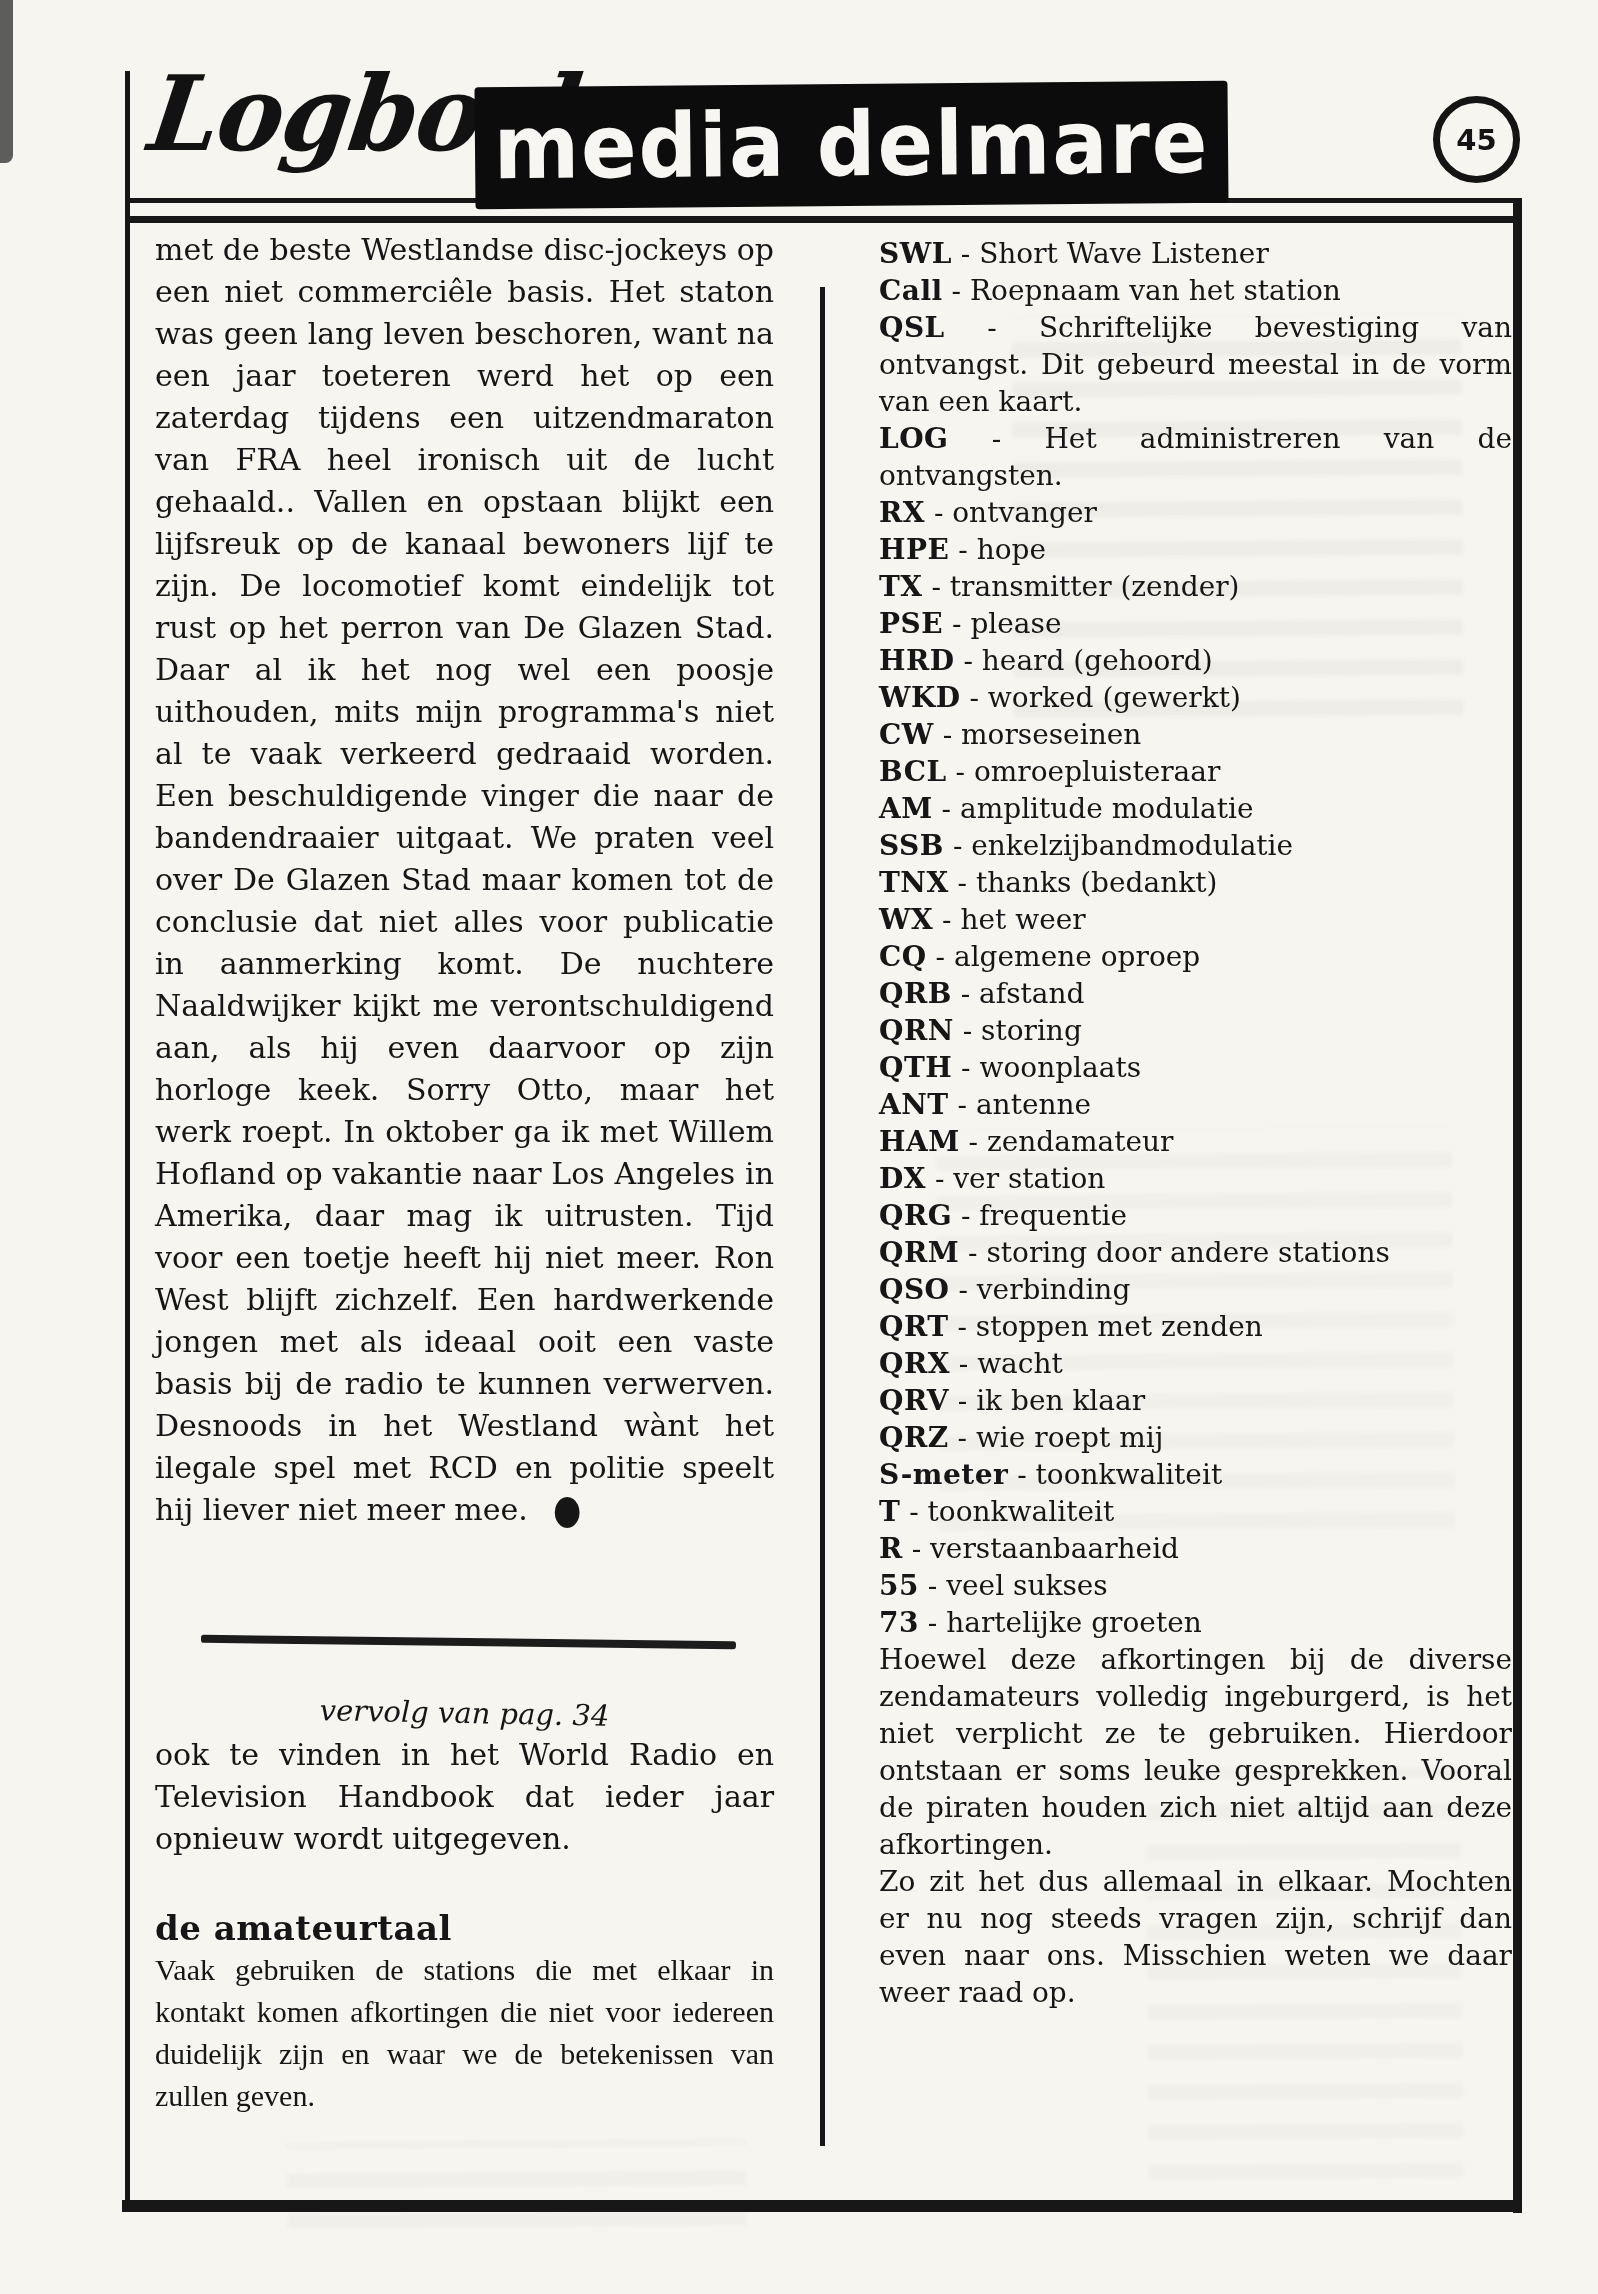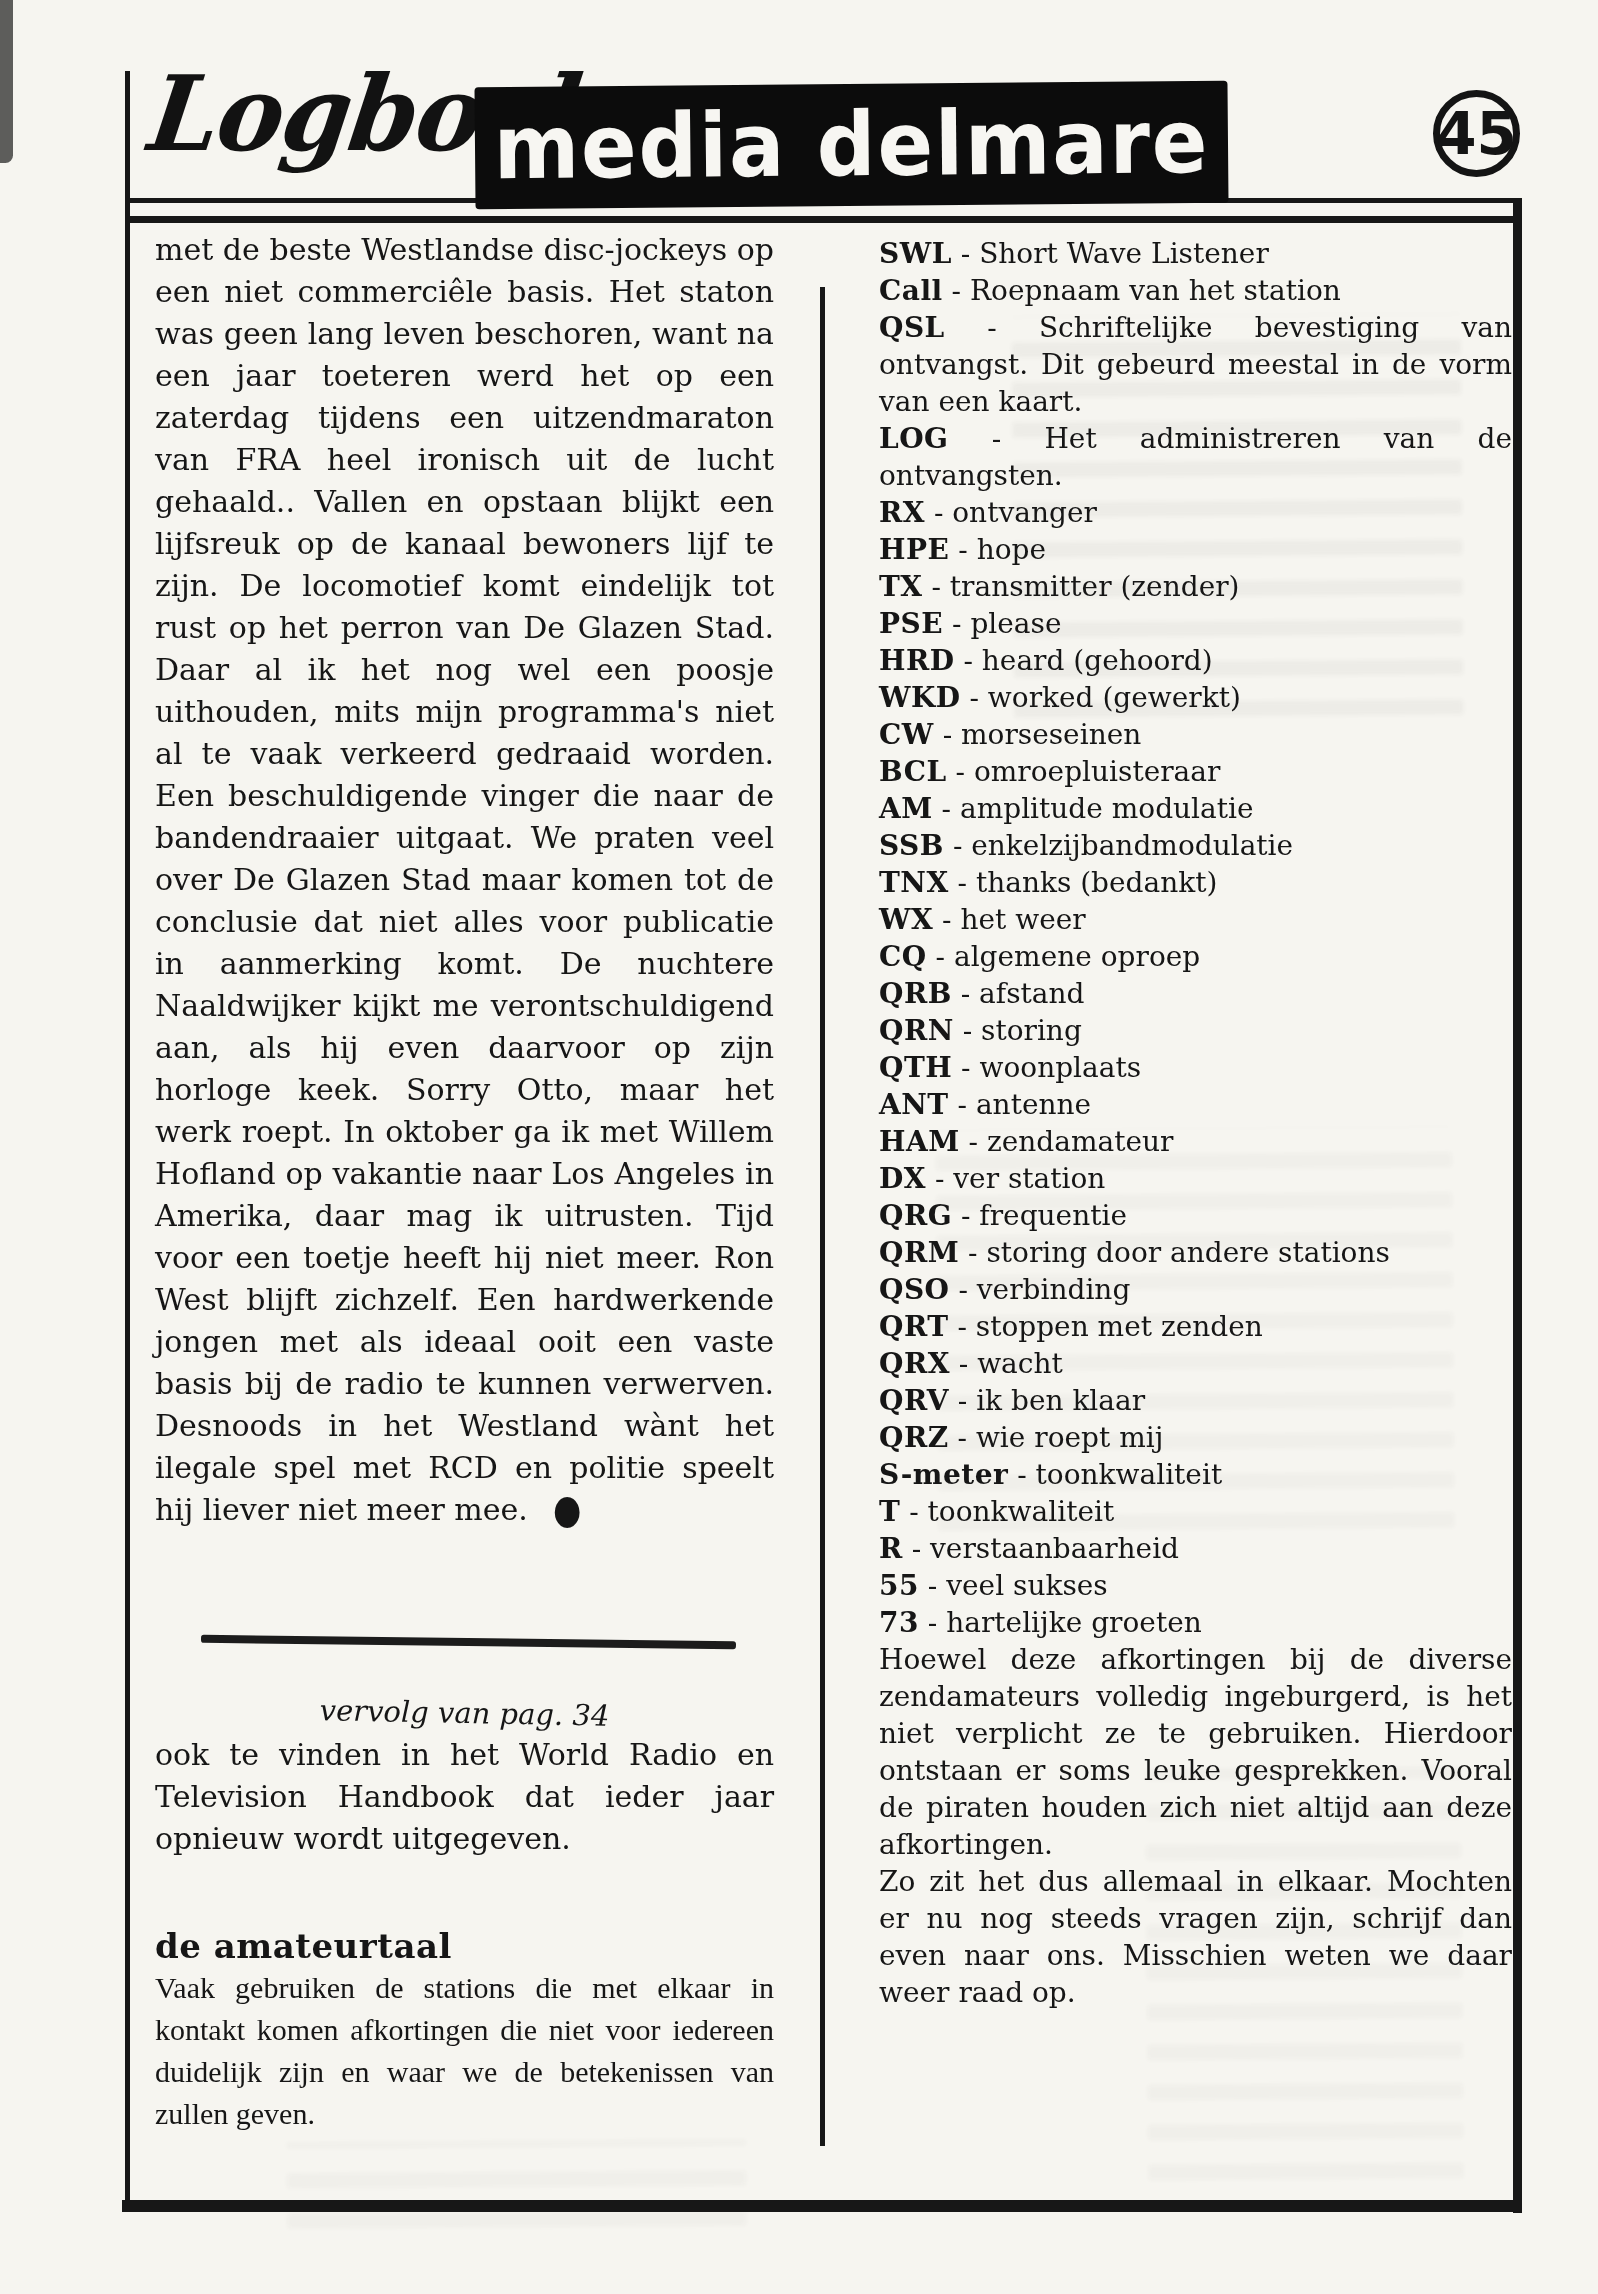--- a/index.html
+++ b/index.html
@@ -45,25 +45,25 @@
     transform: rotate(-0.5deg);
     display: flex; align-items: center; justify-content: center;
   }
   .masthead-box .boxed-title {
     font-family: "DejaVu Sans", "Liberation Sans", sans-serif;
     font-weight: bold; font-size: 82px; line-height: 1;
     color: #f7f6f2; letter-spacing: 1.9px;
     transform: scaleY(1.08);
   }
   .page-badge {
-    position: absolute; left: 1433px; top: 90px; width: 73px; height: 73px;
+    position: absolute; left: 1433px; top: 96px; width: 73px; height: 73px;
     border: 7.6px solid #141414; border-radius: 50%;
     display: flex; align-items: center; justify-content: center;
     font-family: "DejaVu Sans", "Liberation Sans", sans-serif;
-    font-weight: bold; font-size: 58px; color: #141414;
+    font-weight: bold; font-size: 29px; color: #141414;
     background: #f6f5f0;
   }
 
   
   .column { position: absolute; text-align: justify; }
   .left-column  { left: 155px; top: 229px; width: 619px; font-size: 30px; line-height: 42px; }
   .right-column { left: 851px; top: 235px; width: 633px; font-size: 28px; line-height: 37px; margin-left: 28px; }
 
   .left-column p, .right-column p { margin: 0; }
 
@@ -73,21 +73,21 @@
     margin: 107px 0 0 46px; width: 535px; height: 7.6px;
     background: #1c1c1c; transform: rotate(0.7deg); border-radius: 2.9px;
   }
   .continuation-note {
     margin-top: 46px; text-align: center;
     font-style: italic; font-size: 29px;
     transform: rotate(1.1deg);
   }
   .para-2 { margin-top: 50px; }
   .section-heading {
-    margin: 65px 0 0 0; text-align: left;
+    margin: 47px 0 0 0; text-align: left;
     font-weight: bold; font-size: 34px; letter-spacing: 0.5px;
   }
   .para-3 { margin-top: 54px; font-family: Liberation Serif, serif; }
 
   .abbr-item { text-align: justify; }
   .abbr-item .abbr { font-weight: bold; letter-spacing: 0.5px; }
   .closing-1 { margin-top: 52px; }
   .closing-2 { margin-top: 29px; }
 </style>
 </head>

